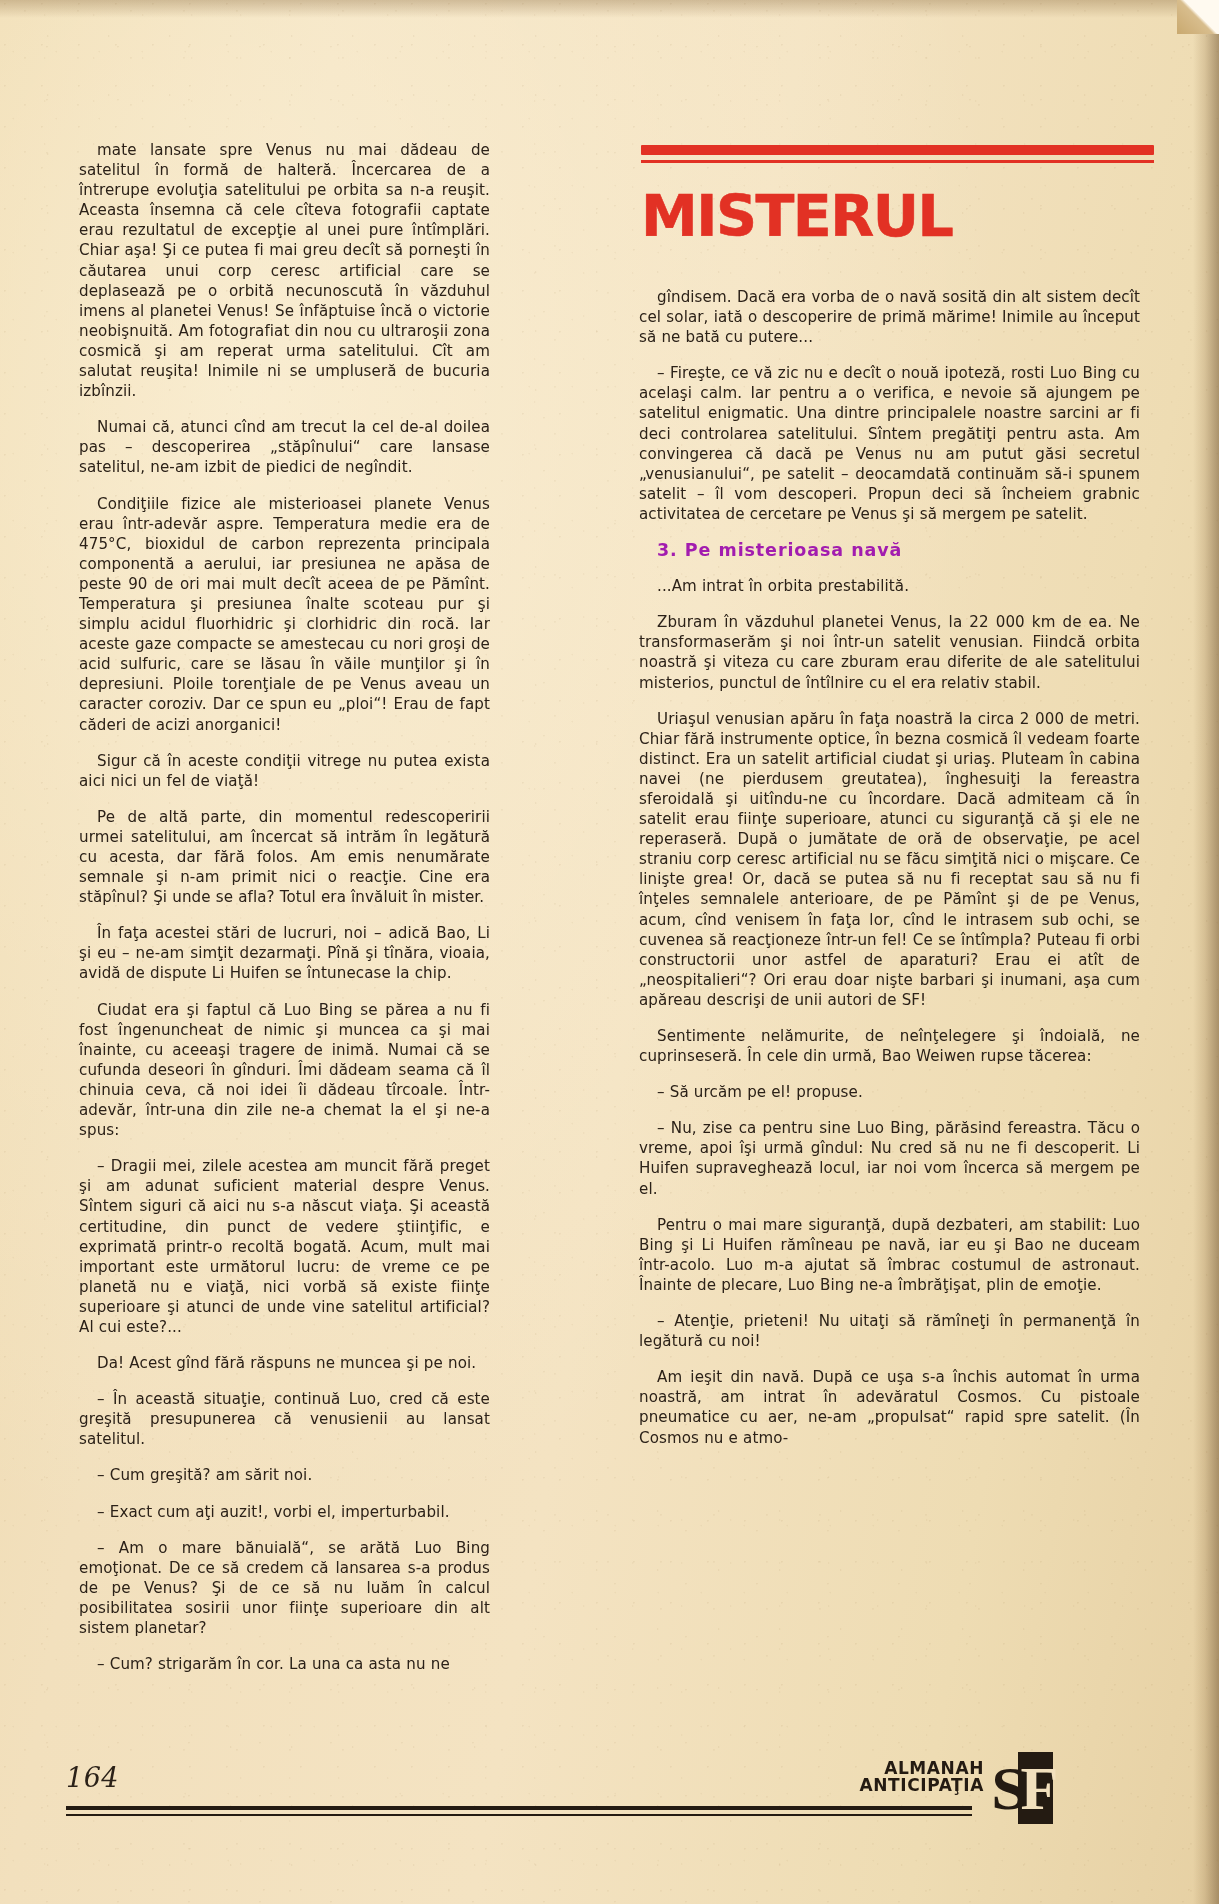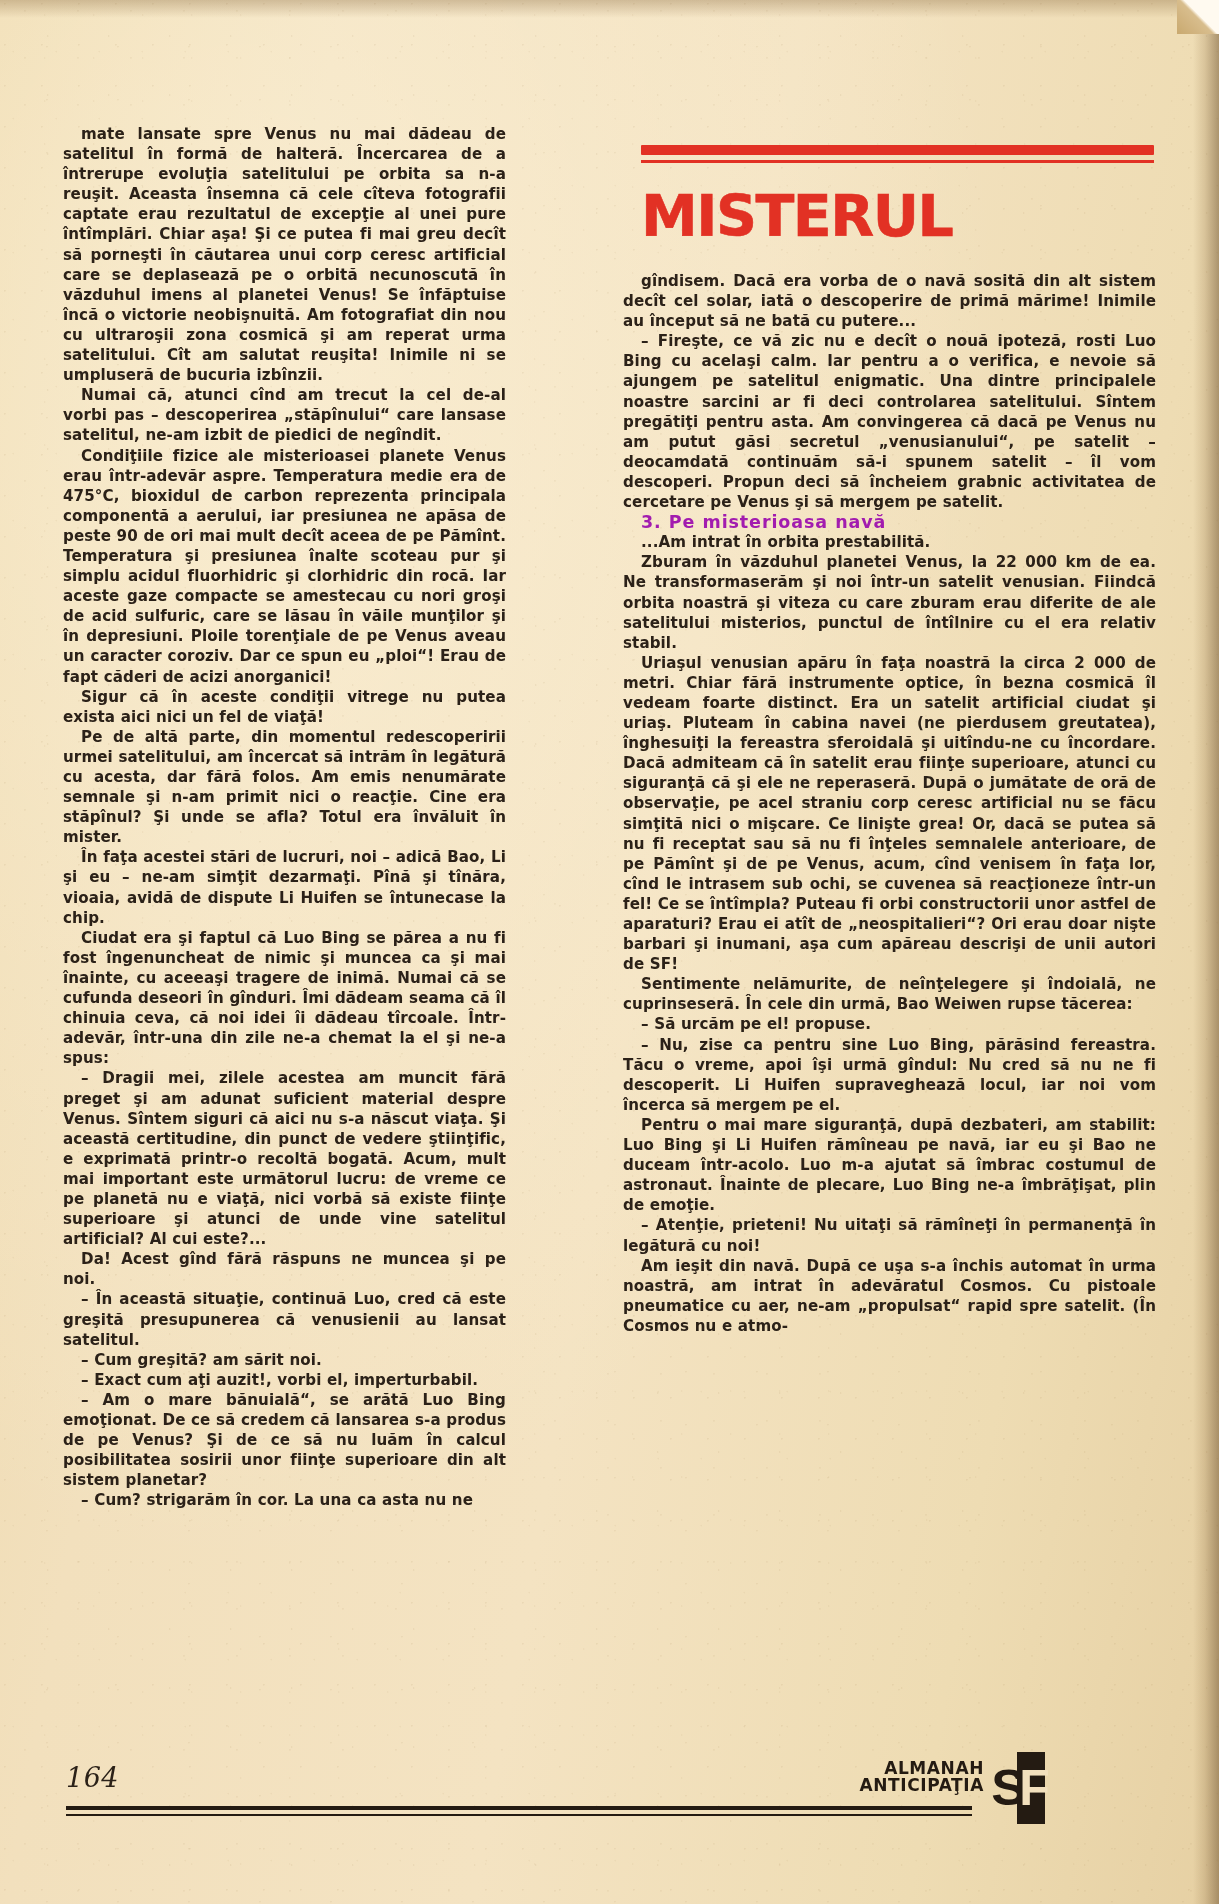--- a/index.html
+++ b/index.html
@@ -86,23 +86,22 @@
     top: 124px;
     width: 443px;
   }
   #col-right {
     left: 623px;
     top: 124px;
     width: 533px;
   }
 
   .col p {
-    margin: 0;
+    margin: 16px;
     text-indent: 18px;
-    font-weight: bold;
   }
 
   
   #masthead {
     position: absolute;
     left: 641px;
     top: 145px;
     width: 513px;
   }
   #rule-thick {
@@ -189,23 +188,23 @@
     line-height: 17px;
     letter-spacing: 0.6px;
     color: #241b12;
   }
   #sf-logo {
     position: absolute;
     left: 992px;
     top: -10px;
     width: 80px;
     height: 78px;
-    font-family: Liberation Sans, sans-serif;
-    font-weight: bold;
-    font-size: 50px;
+    font-family: Liberation Serif, serif;
+    font-weight: bold;
+    font-size: 62px;
     line-height: 72px;
     color: #241b12;
     letter-spacing: -8px;
     white-space: nowrap;
     overflow: hidden;
   }
   #sf-logo .sf-s {
     display: inline-block;
     transform: scaleX(1.05);
   }
@@ -220,21 +219,21 @@
 </head>
 <body>
 
 <div id="page"></div>
 <div id="grain"></div>
 
 <div id="content">
 
   <div class="col" id="col-left">
     <p>mate lansate spre Venus nu mai dădeau de satelitul în formă de halteră. Încercarea de a întrerupe evoluţia satelitului pe orbita sa n-a reuşit. Aceasta însemna că cele cîteva fotografii captate erau rezultatul de excepţie al unei pure întîmplări. Chiar aşa! Şi ce putea fi mai greu decît să porneşti în căutarea unui corp ceresc artificial care se deplasează pe o orbită necunoscută în văzduhul imens al planetei Venus! Se înfăptuise încă o victorie neobişnuită. Am fotografiat din nou cu ultraroşii zona cosmică şi am reperat urma satelitului. Cît am salutat reuşita! Inimile ni se umpluseră de bucuria izbînzii.</p>
-    <p>Numai că, atunci cînd am trecut la cel de-al vorbi pas – descoperirea „stăpînului“ care lansase satelitul, ne-am izbit de piedici de negîndit.</p>
+    <p>Numai că, atunci cînd am trecut la cel de-al doilea pas – descoperirea „stăpînului“ care lansase satelitul, ne-am izbit de piedici de negîndit.</p>
     <p>Condiţiile fizice ale misterioasei planete Venus erau într-adevăr aspre. Temperatura medie era de 475°C, bioxidul de carbon reprezenta principala componentă a aerului, iar presiunea ne apăsa de peste 90 de ori mai mult decît aceea de pe Pămînt. Temperatura şi presiunea înalte scoteau pur şi simplu acidul fluorhidric şi clorhidric din rocă. Iar aceste gaze compacte se amestecau cu nori groşi de acid sulfuric, care se lăsau în văile munţilor şi în depresiuni. Ploile torenţiale de pe Venus aveau un caracter coroziv. Dar ce spun eu „ploi“! Erau de fapt căderi de acizi anorganici!</p>
     <p>Sigur că în aceste condiţii vitrege nu putea exista aici nici un fel de viaţă!</p>
     <p>Pe de altă parte, din momentul redescoperirii urmei satelitului, am încercat să intrăm în legătură cu acesta, dar fără folos. Am emis nenumărate semnale şi n-am primit nici o reacţie. Cine era stăpînul? Şi unde se afla? Totul era învăluit în mister.</p>
     <p>În faţa acestei stări de lucruri, noi – adică Bao, Li şi eu – ne-am simţit dezarmaţi. Pînă şi tînăra, vioaia, avidă de dispute Li Huifen se întunecase la chip.</p>
     <p>Ciudat era şi faptul că Luo Bing se părea a nu fi fost îngenuncheat de nimic şi muncea ca şi mai înainte, cu aceeaşi tragere de inimă. Numai că se cufunda deseori în gînduri. Îmi dădeam seama că îl chinuia ceva, că noi idei îi dădeau tîrcoale. Într-adevăr, într-una din zile ne-a chemat la el şi ne-a spus:</p>
     <p>– Dragii mei, zilele acestea am muncit fără preget şi am adunat suficient material despre Venus. Sîntem siguri că aici nu s-a născut viaţa. Şi această certitudine, din punct de vedere ştiinţific, e exprimată printr-o recoltă bogată. Acum, mult mai important este următorul lucru: de vreme ce pe planetă nu e viaţă, nici vorbă să existe fiinţe superioare şi atunci de unde vine satelitul artificial? Al cui este?...</p>
     <p>Da! Acest gînd fără răspuns ne muncea şi pe noi.</p>
     <p>– În această situaţie, continuă Luo, cred că este greşită presupunerea că venusienii au lansat satelitul.</p>
     <p>– Cum greşită? am sărit noi.</p>
     <p>– Exact cum aţi auzit!, vorbi el, imperturbabil.</p>

